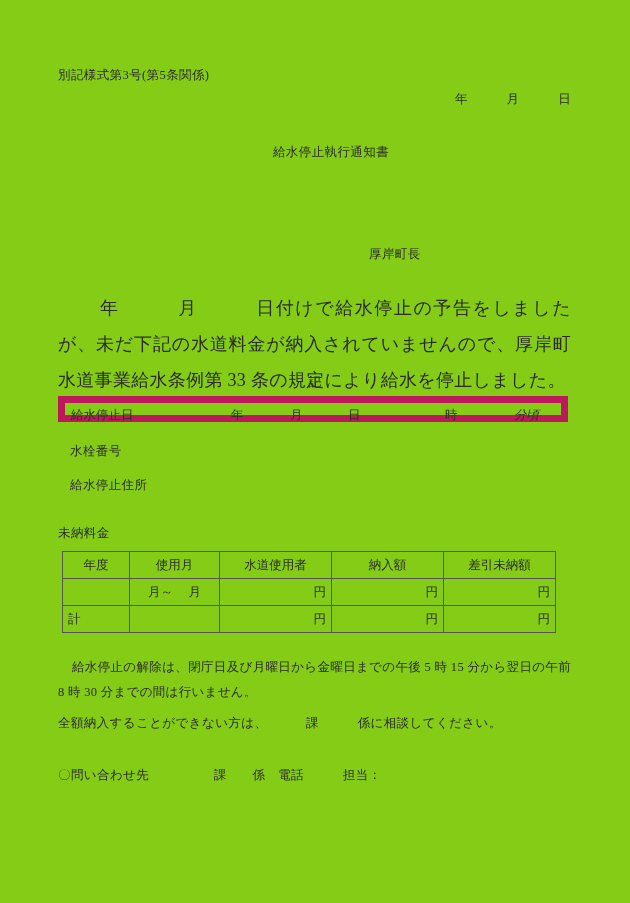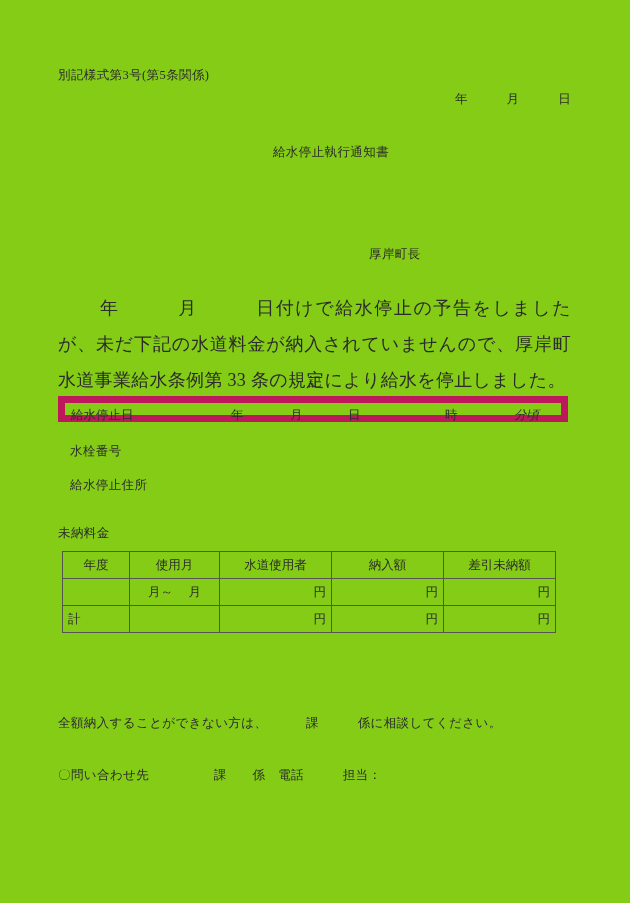--- a/index.html
+++ b/index.html
@@ -169,16 +169,17 @@
       <tr>
         <td class="lft c1">計</td>
         <td class="cen c2"></td>
         <td class="money c3">円</td>
         <td class="money c4">円</td>
         <td class="money c5">円</td>
       </tr>
     </tbody>
   </table>
 
+  <div class="note1">給水停止の解除は、閉庁日及び月曜日から金曜日までの午後 5 時 15 分から翌日の午前 8 時 30 分までの間は行いません。</div>
   <div class="txt note2">全額納入することができない方は、　　　課　　　係に相談してください。</div>
   <div class="txt contact">〇問い合わせ先　　　　　課　　係　電話　　　担当：</div>
 
 </div>
 
 </body></html>

